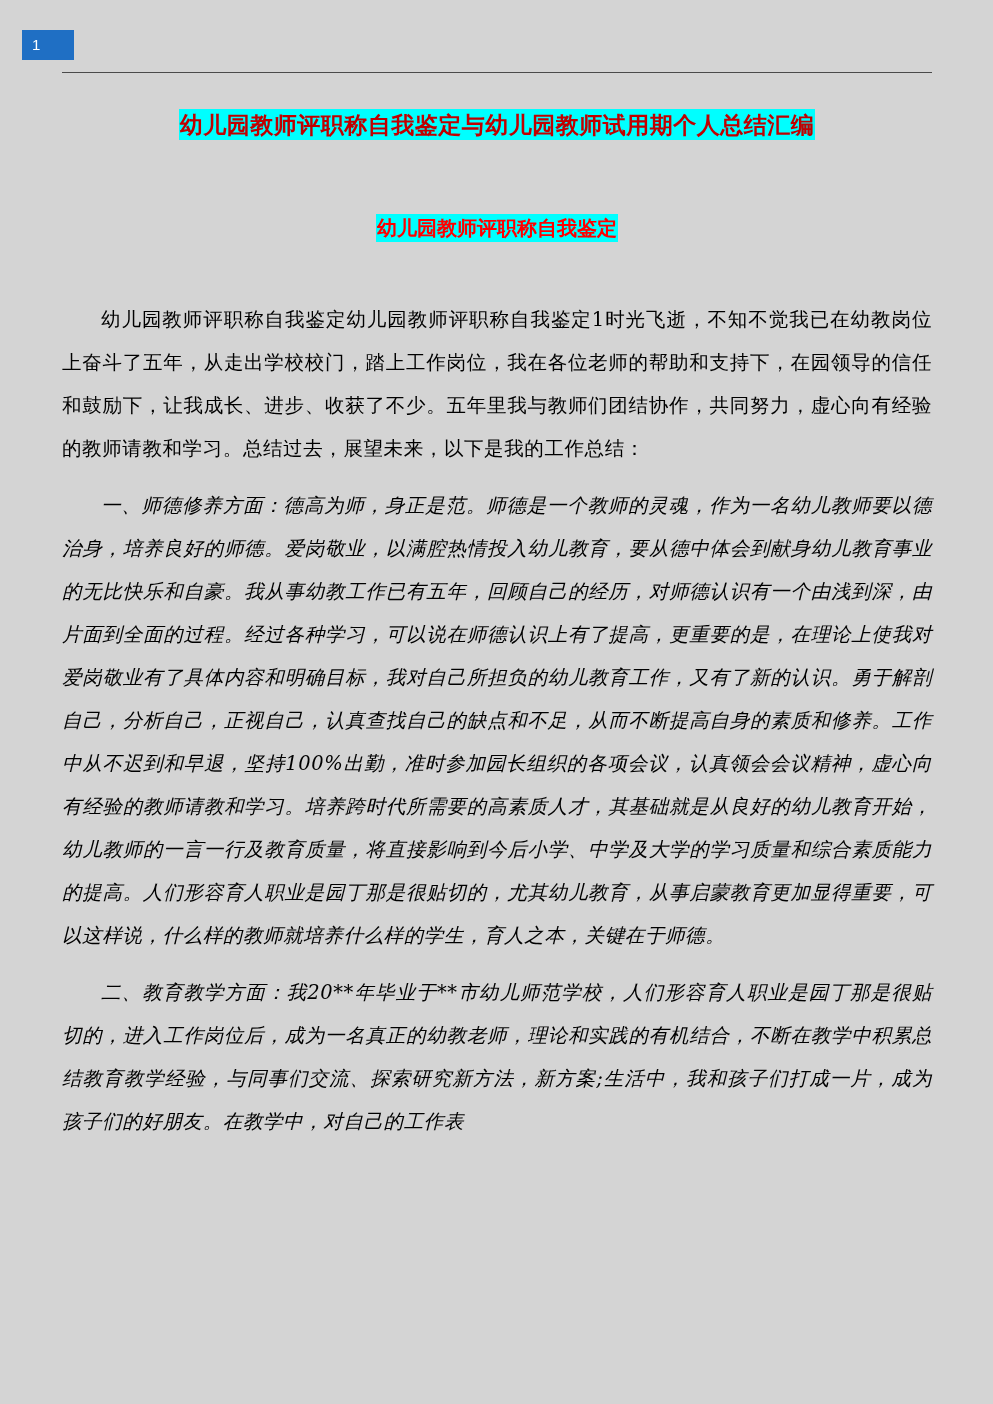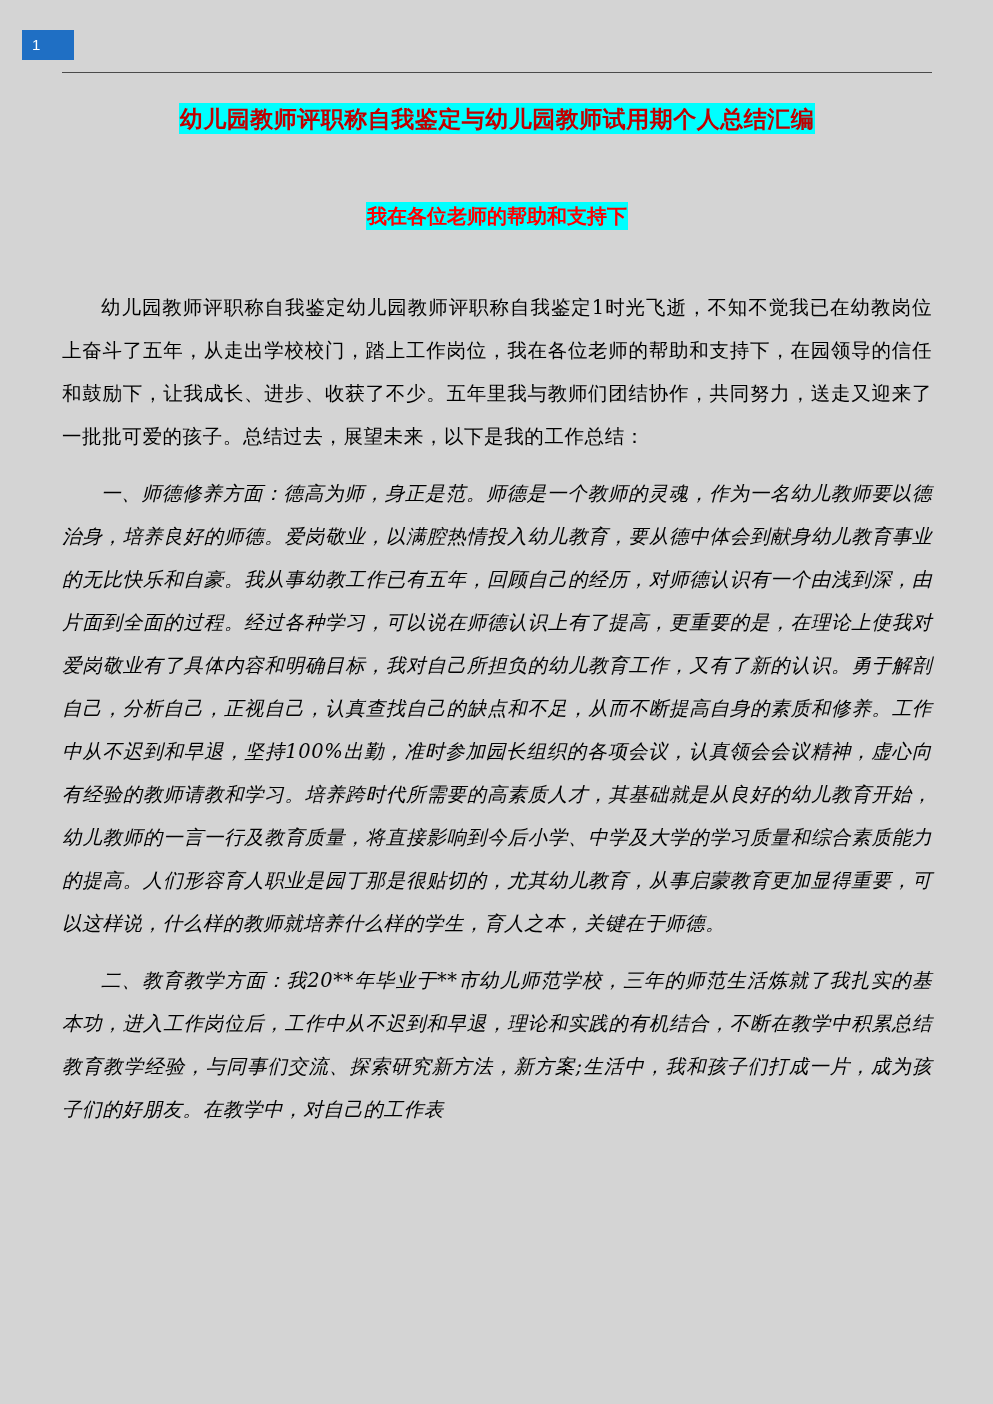--- a/index.html
+++ b/index.html
@@ -49,21 +49,21 @@
     left: 62px;
     top: 92px;
     width: 870px;
   }
   .doc-title {
     text-align: center;
     font-size: 23px;
     font-weight: bold;
     color: #c00000;
     letter-spacing: 0.5px;
-    margin: 6px;
+    margin: 12px;
     padding: 6px 0 4px 0;
   }
   .doc-title .hl {
     background: #00ffff;
     padding: 2px 1px;
   }
   .sub-title {
     text-align: center;
     font-size: 20px;
     font-weight: bold;
@@ -97,21 +97,21 @@
 
   <div class="header-rule"></div>
 
   <div class="content">
 
     <h1 class="doc-title">
       <span class="hl">幼儿园教师评职称自我鉴定与幼儿园教师试用期个人总结汇编</span>
     </h1>
 
     <h2 class="sub-title">
-      <span class="hl">我在各位老师的帮助和支持下</span>
+      <span class="hl">幼儿园教师评职称自我鉴定</span>
     </h2>
 
-    <p class="body-para para-gap-lg">幼儿园教师评职称自我鉴定幼儿园教师评职称自我鉴定1时光飞逝，不知不觉我已在幼教岗位上奋斗了五年，从走出学校校门，踏上工作岗位，我在各位老师的帮助和支持下，在园领导的信任和鼓励下，让我成长、进步、收获了不少。五年里我与教师们团结协作，共同努力，送走又迎来了一批批可爱的孩子。总结过去，展望未来，以下是我的工作总结：</p>
+    <p class="body-para para-gap-lg">幼儿园教师评职称自我鉴定幼儿园教师评职称自我鉴定1时光飞逝，不知不觉我已在幼教岗位上奋斗了五年，从走出学校校门，踏上工作岗位，我在各位老师的帮助和支持下，在园领导的信任和鼓励下，让我成长、进步、收获了不少。五年里我与教师们团结协作，共同努力，虚心向有经验的教师请教和学习。总结过去，展望未来，以下是我的工作总结：</p>
     <p class="body-para para-gap-sm">一、师德修养方面：德高为师，身正是范。师德是一个教师的灵魂，作为一名幼儿教师要以德治身，培养良好的师德。爱岗敬业，以满腔热情投入幼儿教育，要从德中体会到献身幼儿教育事业的无比快乐和自豪。我从事幼教工作已有五年，回顾自己的经历，对师德认识有一个由浅到深，由片面到全面的过程。经过各种学习，可以说在师德认识上有了提高，更重要的是，在理论上使我对爱岗敬业有了具体内容和明确目标，我对自己所担负的幼儿教育工作，又有了新的认识。勇于解剖自己，分析自己，正视自己，认真查找自己的缺点和不足，从而不断提高自身的素质和修养。工作中从不迟到和早退，坚持100%出勤，准时参加园长组织的各项会议，认真领会会议精神，虚心向有经验的教师请教和学习。培养跨时代所需要的高素质人才，其基础就是从良好的幼儿教育开始，幼儿教师的一言一行及教育质量，将直接影响到今后小学、中学及大学的学习质量和综合素质能力的提高。人们形容育人职业是园丁那是很贴切的，尤其幼儿教育，从事启蒙教育更加显得重要，可以这样说，什么样的教师就培养什么样的学生，育人之本，关键在于师德。</p>
-    <p class="body-para para-gap-sm">二、教育教学方面：我20**年毕业于**市幼儿师范学校，三年的师范生活炼就了我扎实的基本功，进入工作岗位后，工作中从不迟到和早退，理论和实践的有机结合，不断在教学中积累总结教育教学经验，与同事们交流、探索研究新方法，新方案;生活中，我和孩子们打成一片，成为孩子们的好朋友。在教学中，对自己的工作表</p>
+    <p class="body-para para-gap-sm">二、教育教学方面：我20**年毕业于**市幼儿师范学校，人们形容育人职业是园丁那是很贴切的，进入工作岗位后，成为一名真正的幼教老师，理论和实践的有机结合，不断在教学中积累总结教育教学经验，与同事们交流、探索研究新方法，新方案;生活中，我和孩子们打成一片，成为孩子们的好朋友。在教学中，对自己的工作表</p>
 
   </div>
 </div>
 
 </body></html>

